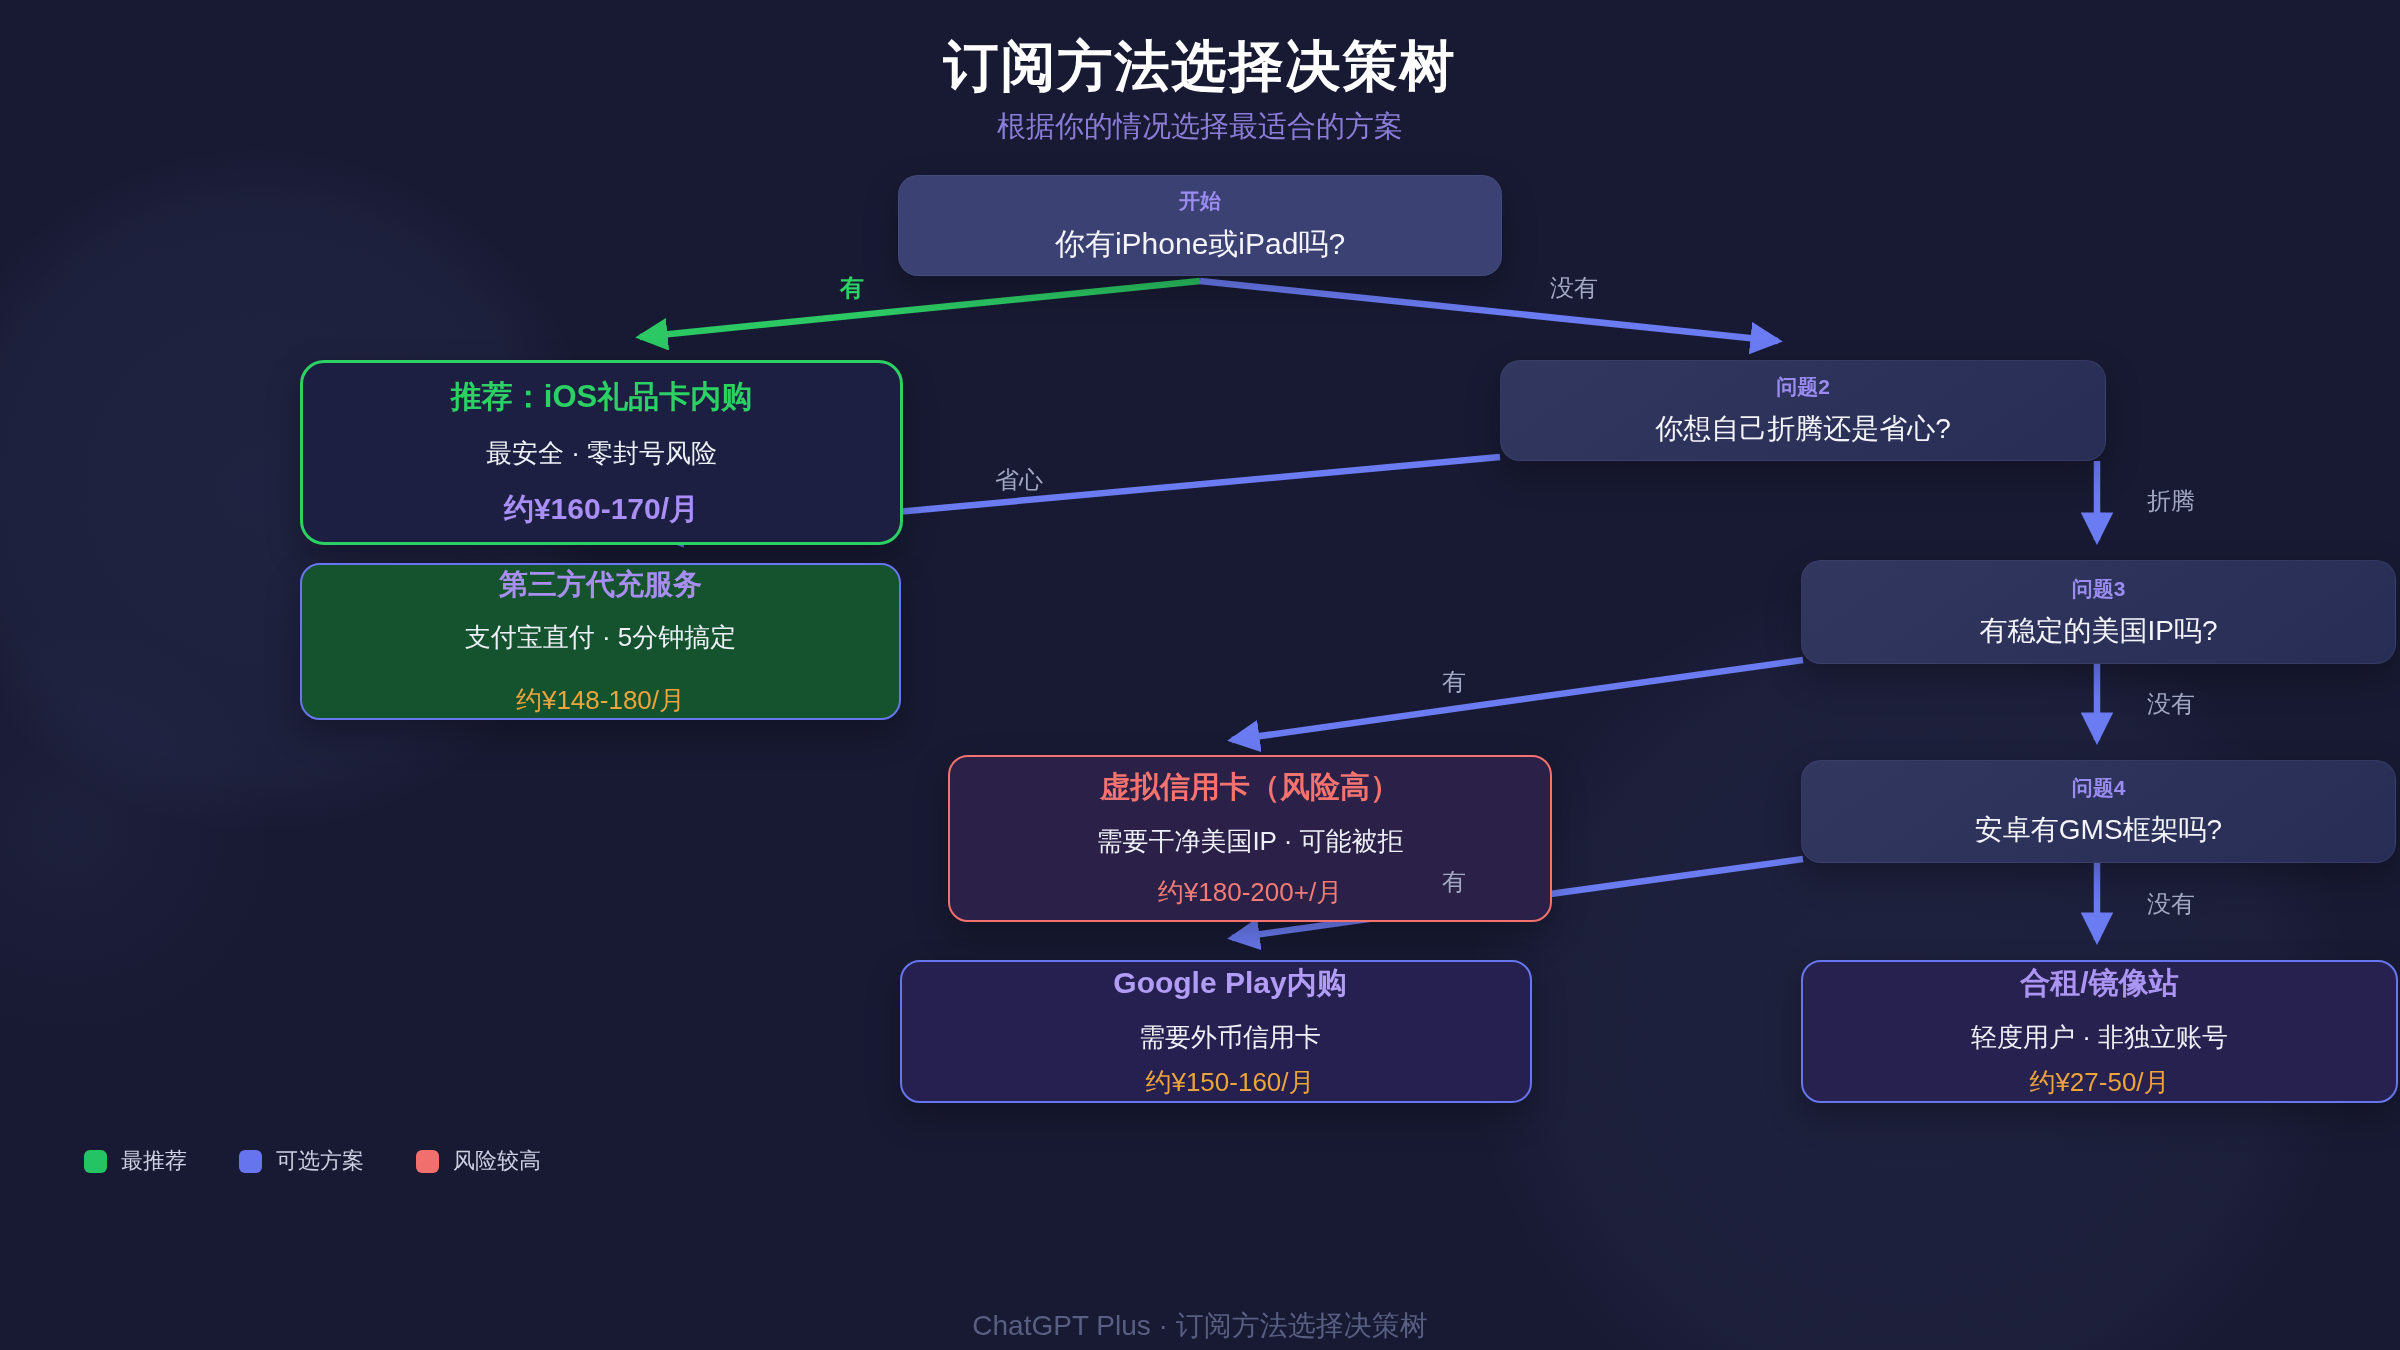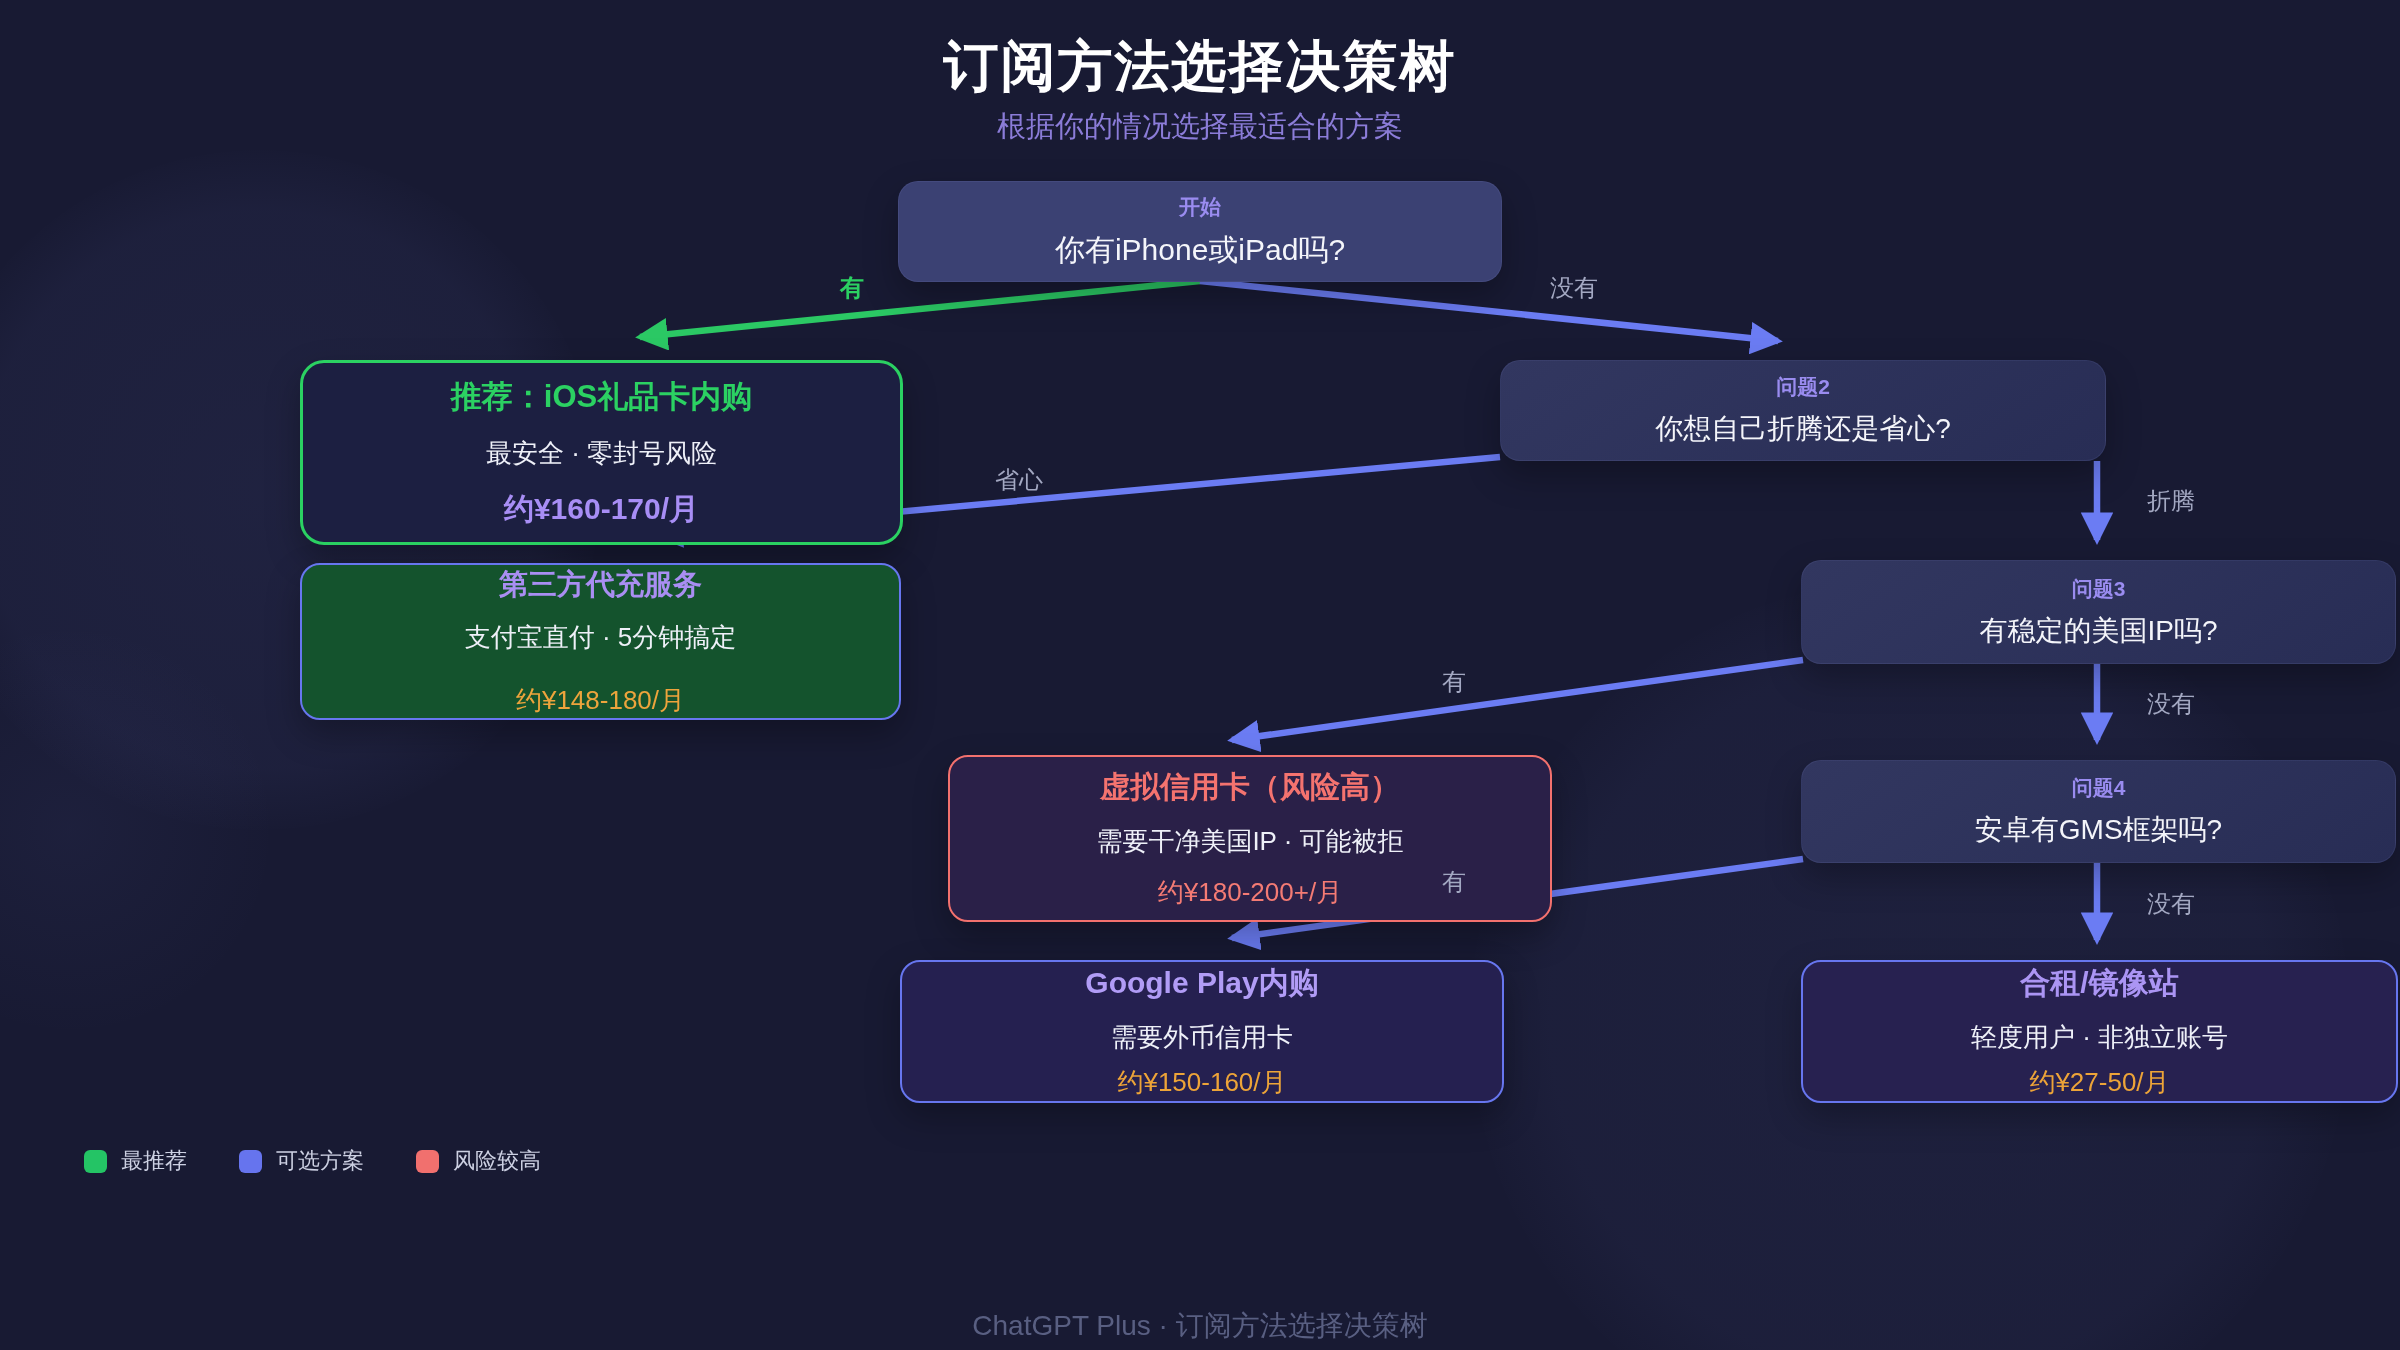--- a/index.html
+++ b/index.html
@@ -48,21 +48,21 @@
   #node-ios .oprice{color:#a88ef5;font-size:30px;}
 
   #node-proxy{border:2.5px solid #6776ef;background:#14532d;}
   #node-proxy .otitle{color:#a98ef2;font-size:29px;}
   #node-proxy .oprice{color:#eda43c;font-weight:400;margin-top:13px;}
 
   #node-vcc{border:2.5px solid #f3716e;background:#2a2048;gap:16px;margin-left:48px;}
   #node-vcc .otitle{color:#f4736f;}
   #node-vcc .oprice{color:#f47b74;font-weight:400;}
 
-  #node-gplay{border:2.5px solid #6776ef;background:#252050;gap:10px;}
+  #node-gplay{border:2.5px solid #6776ef;background:#252050;gap:10px;padding-left:28px;}
   #node-gplay .otitle{color:#b19cf6;margin-bottom:6px;}
   #node-gplay .oprice{color:#eda438;font-weight:400;}
 
   #node-share{border:2.5px solid #6776ef;background:#272150;gap:10px;}
   #node-share .otitle{color:#ab95f4;margin-bottom:6px;}
   #node-share .oprice{color:#eda438;font-weight:400;}
 
   .legend{position:absolute;left:84px;top:1146px;z-index:3;display:flex;
     align-items:center;column-gap:52px;}
   .legend-item{display:inline-flex;align-items:center;gap:14px;}
@@ -108,21 +108,21 @@
 
   <div class="elabel green" style="left:840px;top:272px;">有</div>
   <div class="elabel" style="left:1550px;top:272px;">没有</div>
   <div class="elabel" style="left:995px;top:464px;">省心</div>
   <div class="elabel" style="left:2147px;top:485px;">折腾</div>
   <div class="elabel" style="left:1442px;top:666px;">有</div>
   <div class="elabel" style="left:2147px;top:688px;">没有</div>
   <div class="elabel" style="left:1442px;top:866px;">有</div>
   <div class="elabel" style="left:2147px;top:888px;">没有</div>
 
-  <div class="node qnode start" style="left:898px;top:181px;width:602px;height:99px;">
+  <div class="node qnode start" style="left:898px;top:175px;width:602px;height:99px;">
     <div class="ntag">开始</div>
     <div class="ntext">你有iPhone或iPad吗?</div>
   </div>
 
   <div class="node qnode" style="left:1500px;top:360px;width:604px;height:99px;">
     <div class="ntag">问题2</div>
     <div class="ntext" style="font-size:28px;">你想自己折腾还是省心?</div>
   </div>
 
   <div class="node qnode" style="left:1801px;top:560px;width:593px;height:102px;">

